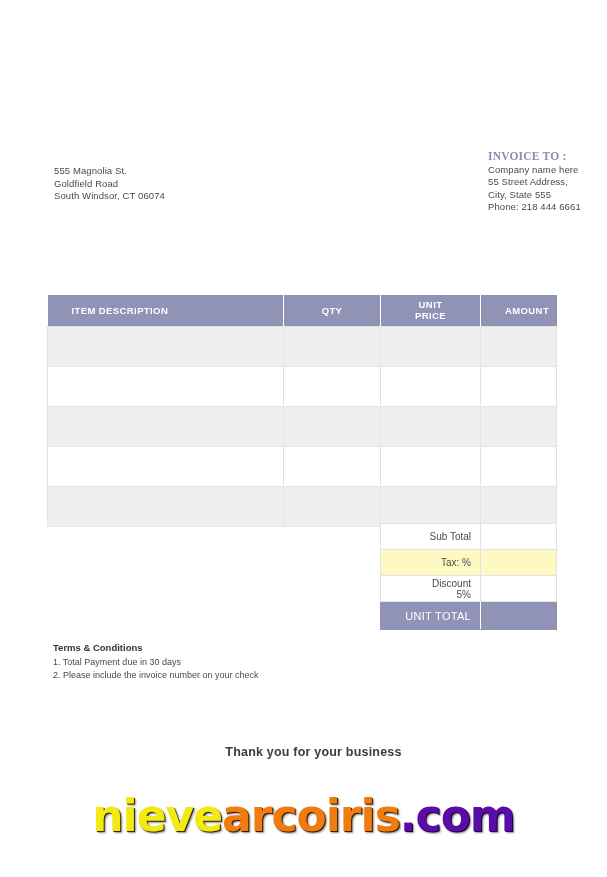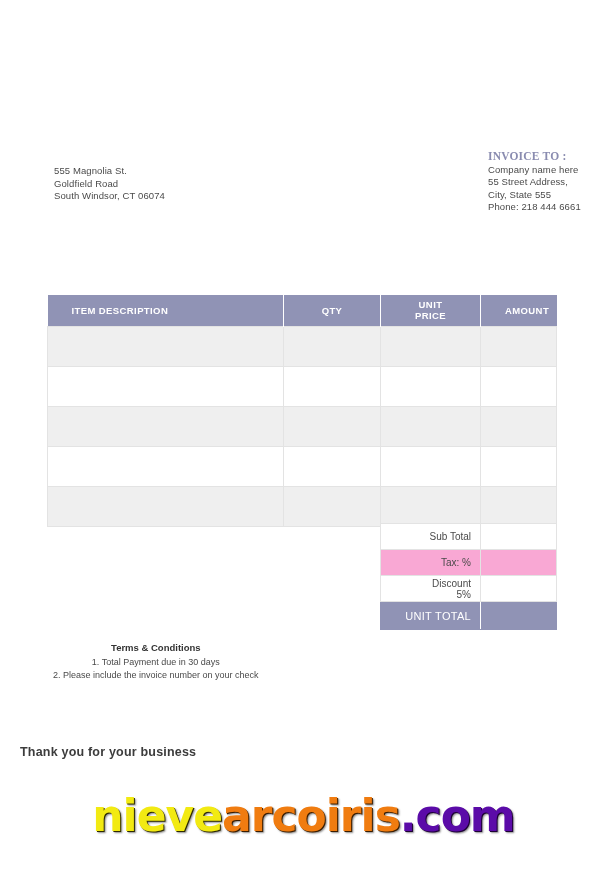--- a/index.html
+++ b/index.html
@@ -130,58 +130,57 @@
     font-size: 10px;
   }
   .totals-label {
     width: 100px;
     text-align: right;
     padding-right: 9px;
     color: #4a4a4a;
   }
   .totals-value { width: 76px; }
   .tr-white td { background: #ffffff; padding-left: 44px; }
-  .tr-gray td  { background: #f9a8d4; }
+  .tr-gray td  { background: #fef9c3; }
   .tr-grand td {
     background: #9093b5;
     border: 1px solid #9093b5;
     height: 28px;
   }
   .tr-grand .totals-label {
     color: #ffffff;
     font-size: 11px;
     letter-spacing: 0.3px;
     border-right: 1px solid #ffffff;
   }
 
   
   .terms {
     position: absolute;
     left: 53px;
     top: 641px;
     font-size: 9px;
     line-height: 13px;
     color: #4a4a4a;
-    text-align: center;
   }
   .terms-heading {
     font-weight: bold;
     font-size: 9.5px;
     color: #333333;
     display: block;
     margin-bottom: 2px;
   }
 
   
   .thank-you {
     position: absolute;
     left: 0;
     right: 0;
     top: 745px;
-    text-align: left;
+    text-align: center;
     font-size: 12.5px;
     font-weight: bold;
     color: #3c3c3c;
     letter-spacing: 0.2px;
     margin-left: 20px;
   }
 
   
   .watermark {
     position: absolute;

